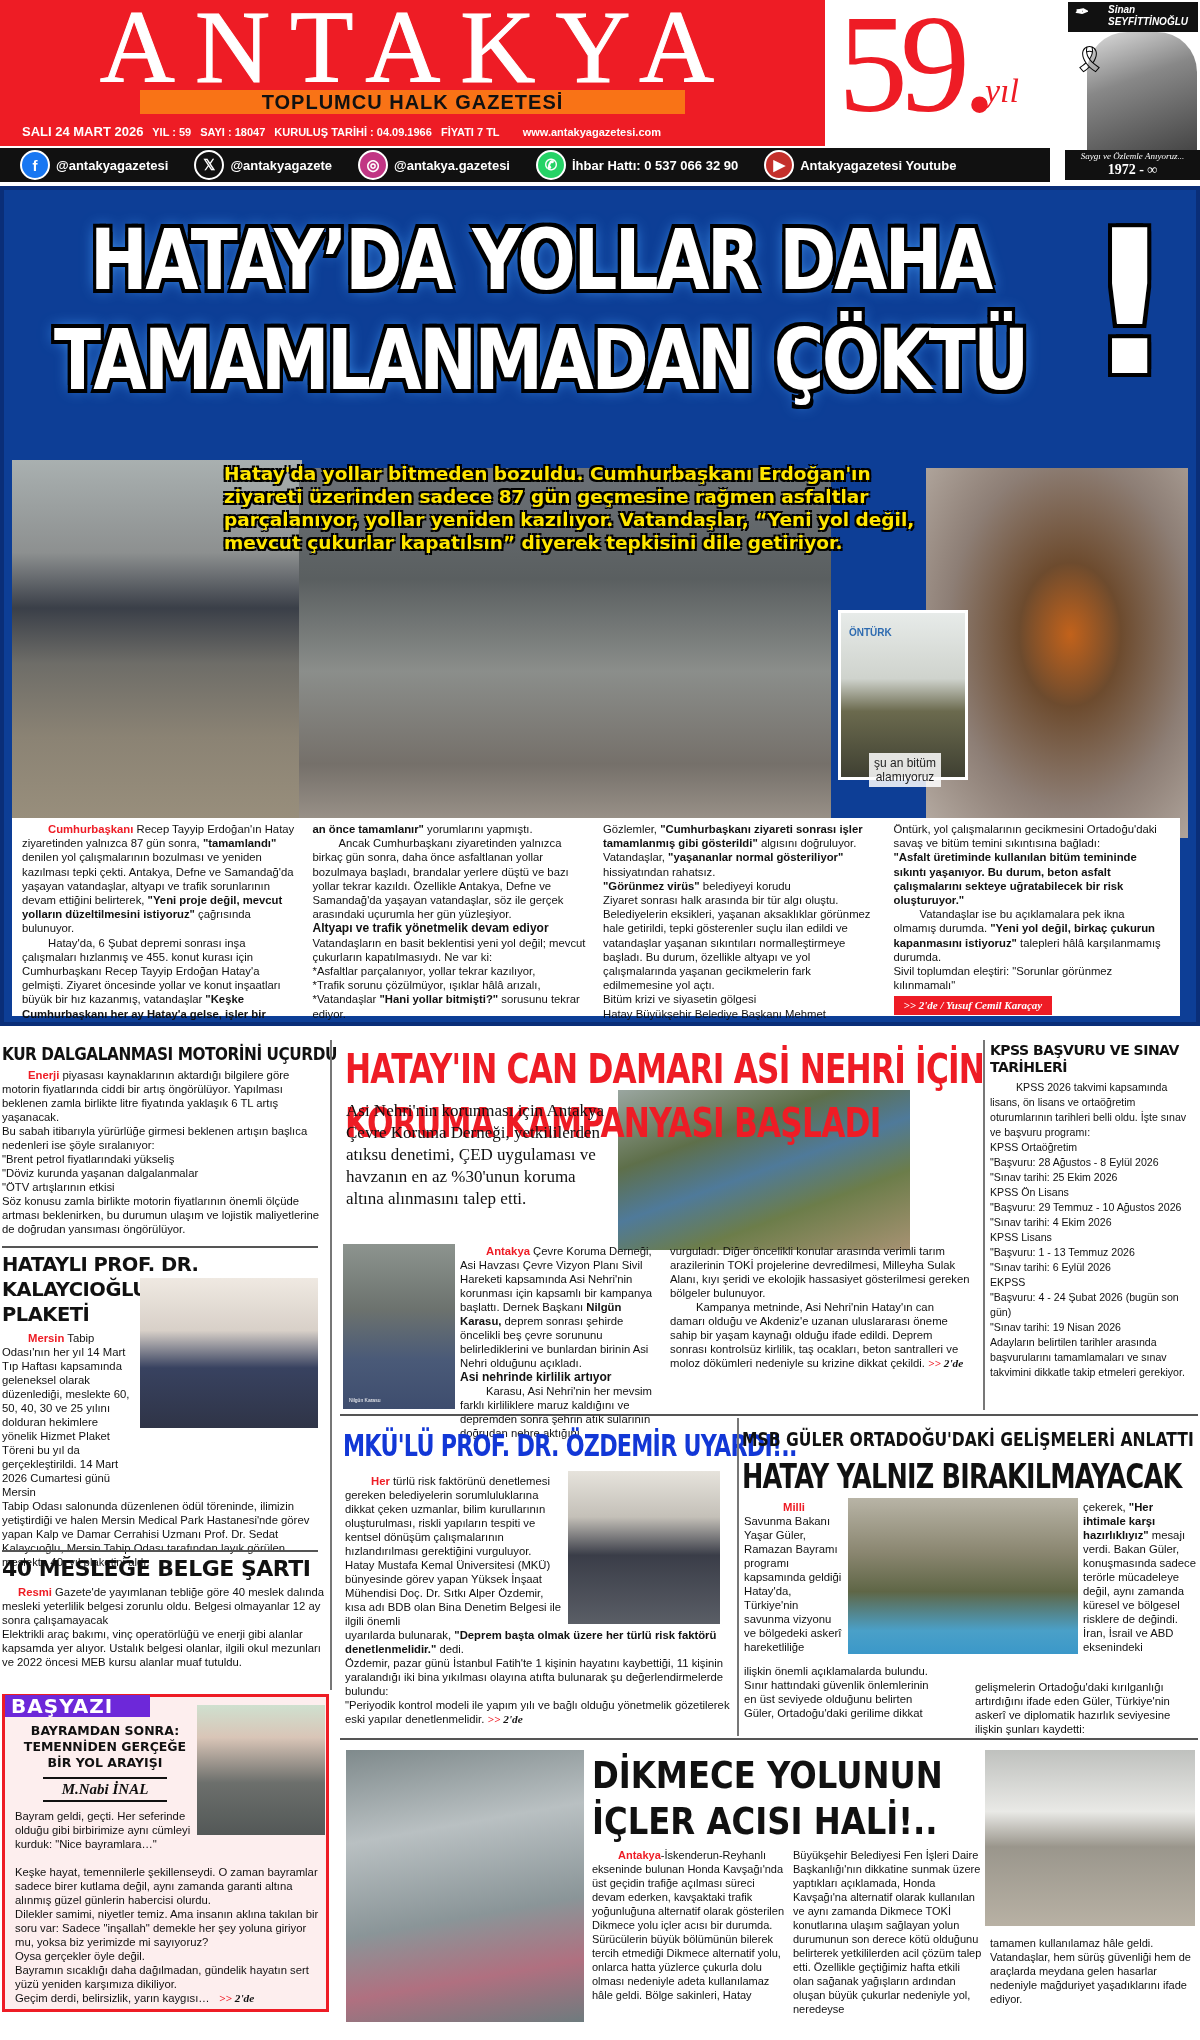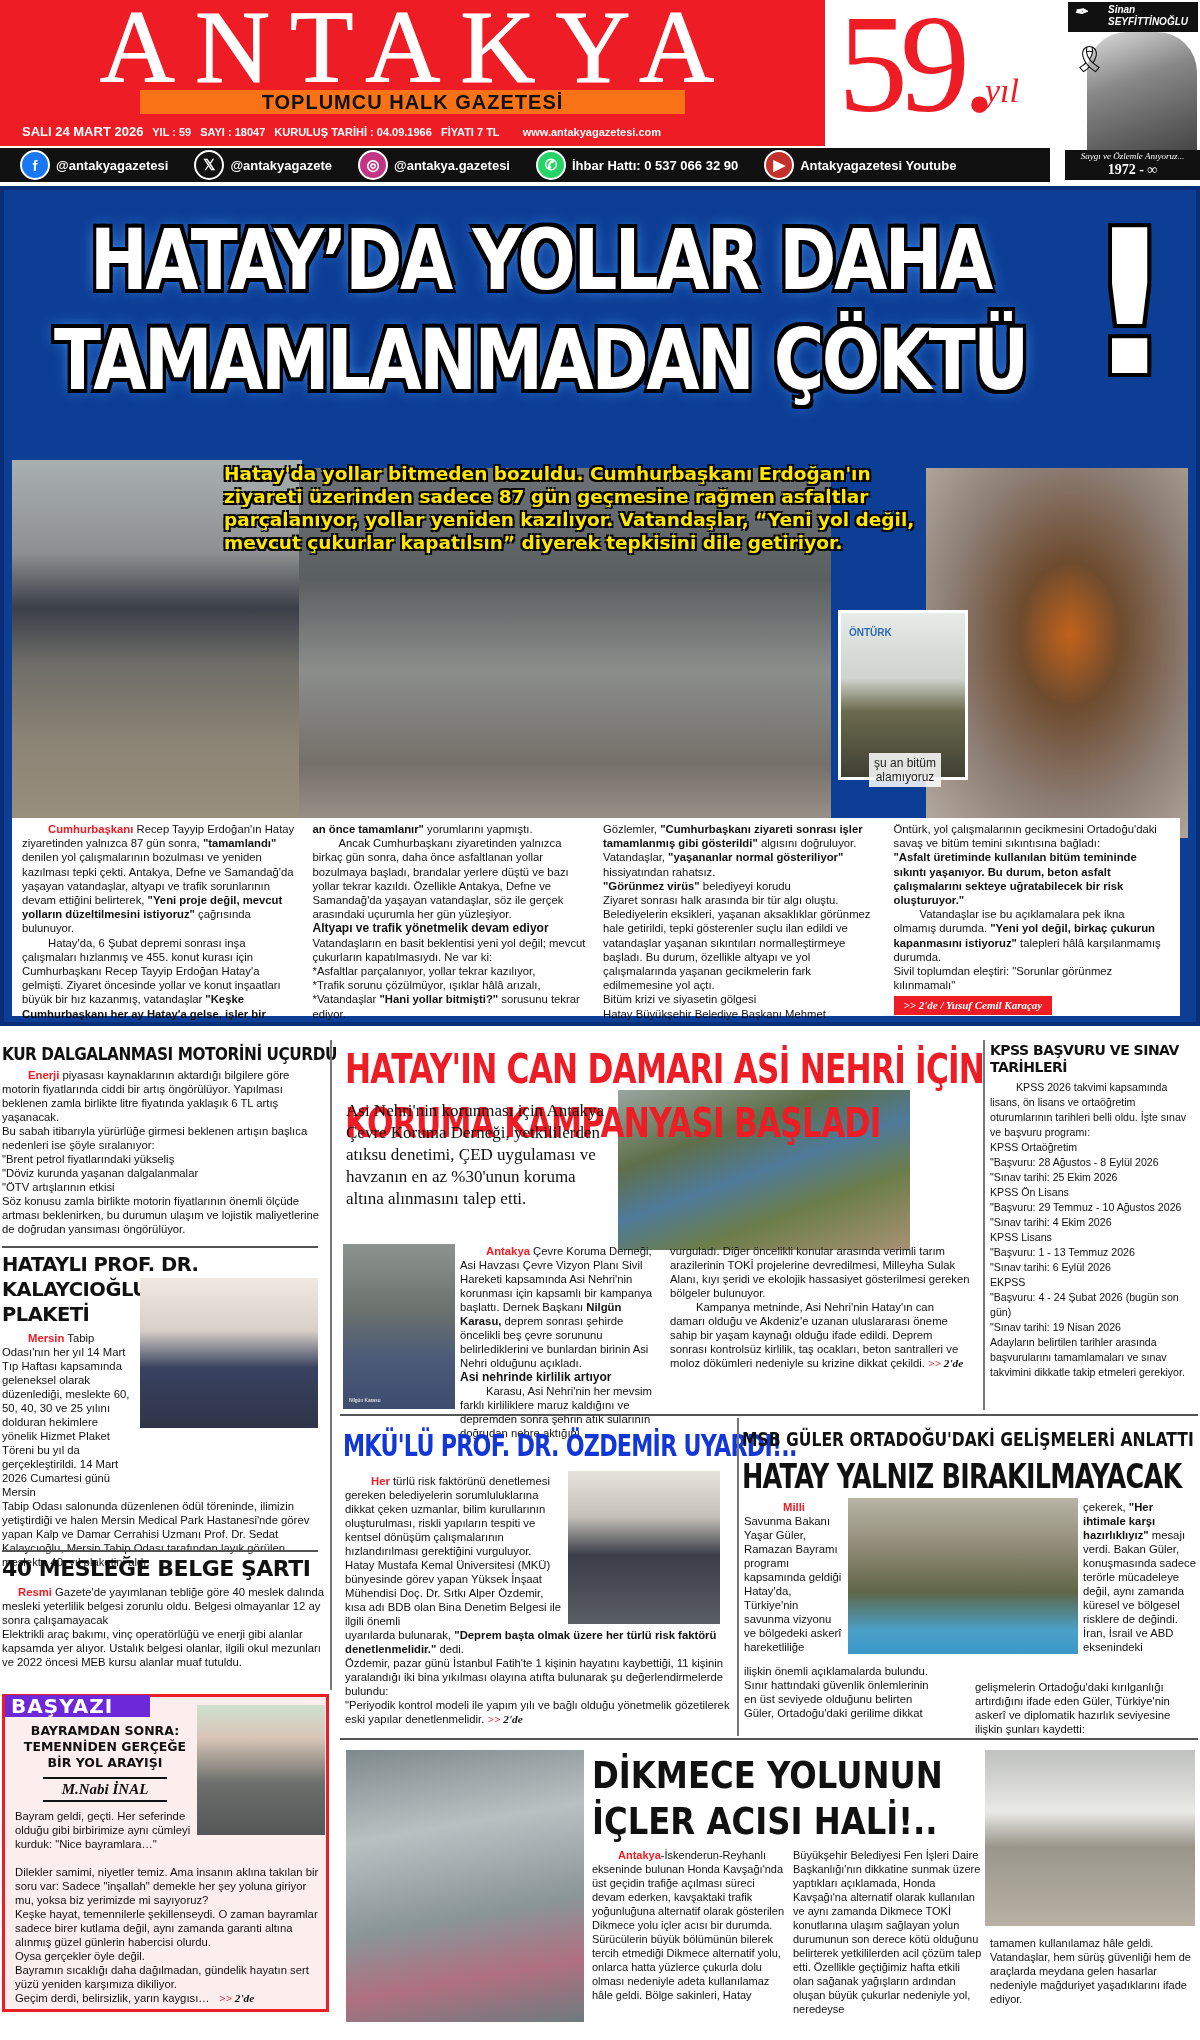--- a/index.html
+++ b/index.html
@@ -202,22 +202,22 @@
   </div>
 </div>
 
 <div class="abs" id="basyazi">
   <div class="abs" id="basyazi-label">BAŞYAZI</div>
   <div class="abs" id="inal-photo"></div>
   <div class="abs" style="left:10px;top:26px;width:180px;text-align:center;font-family:'DejaVu Sans',sans-serif;font-weight:700;font-size:12.5px;line-height:16px">BAYRAMDAN SONRA: TEMENNİDEN GERÇEĞE BİR YOL ARAYIŞI</div>
   <div class="abs" style="left:38px;top:80px;width:124px;border-top:2px solid #111;border-bottom:2px solid #111;text-align:center;font-family:'Liberation Serif',serif;font-style:italic;font-weight:700;font-size:15px;padding:2px 0">M.Nabi İNAL</div>
   <div class="abs body" style="left:10px;top:112px;width:180px">Bayram geldi, geçti. Her seferinde olduğu gibi birbirimize aynı cümleyi kurduk: "Nice bayramlara…"</div>
   <div class="abs body" style="left:10px;top:168px;width:305px">
+    <div>Keşke hayat, temennilerle şekillenseydi. O zaman bayramlar sadece birer kutlama değil, aynı zamanda garanti altına alınmış güzel günlerin habercisi olurdu.</div>
     <div>Dilekler samimi, niyetler temiz. Ama insanın aklına takılan bir soru var: Sadece "inşallah" demekle her şey yoluna giriyor mu, yoksa biz yerimizde mi sayıyoruz?</div>
-    <div>Keşke hayat, temennilerle şekillenseydi. O zaman bayramlar sadece birer kutlama değil, aynı zamanda garanti altına alınmış güzel günlerin habercisi olurdu.</div>
     <div>Oysa gerçekler öyle değil.</div>
     <div>Bayramın sıcaklığı daha dağılmadan, gündelik hayatın sert yüzü yeniden karşımıza dikiliyor.</div>
     <div><span>Geçim derdi, belirsizlik, yarın kaygısı…</span> &nbsp; <span class="more2"><span>&gt;&gt;</span> <i>2'de</i></span></div>
   </div>
 </div>
 
 <div class="abs vrule" style="left:330px;top:1040px;height:650px"></div>
 
 <div class="abs" id="asi-photo"></div>
 <div class="abs" id="asi-head">

